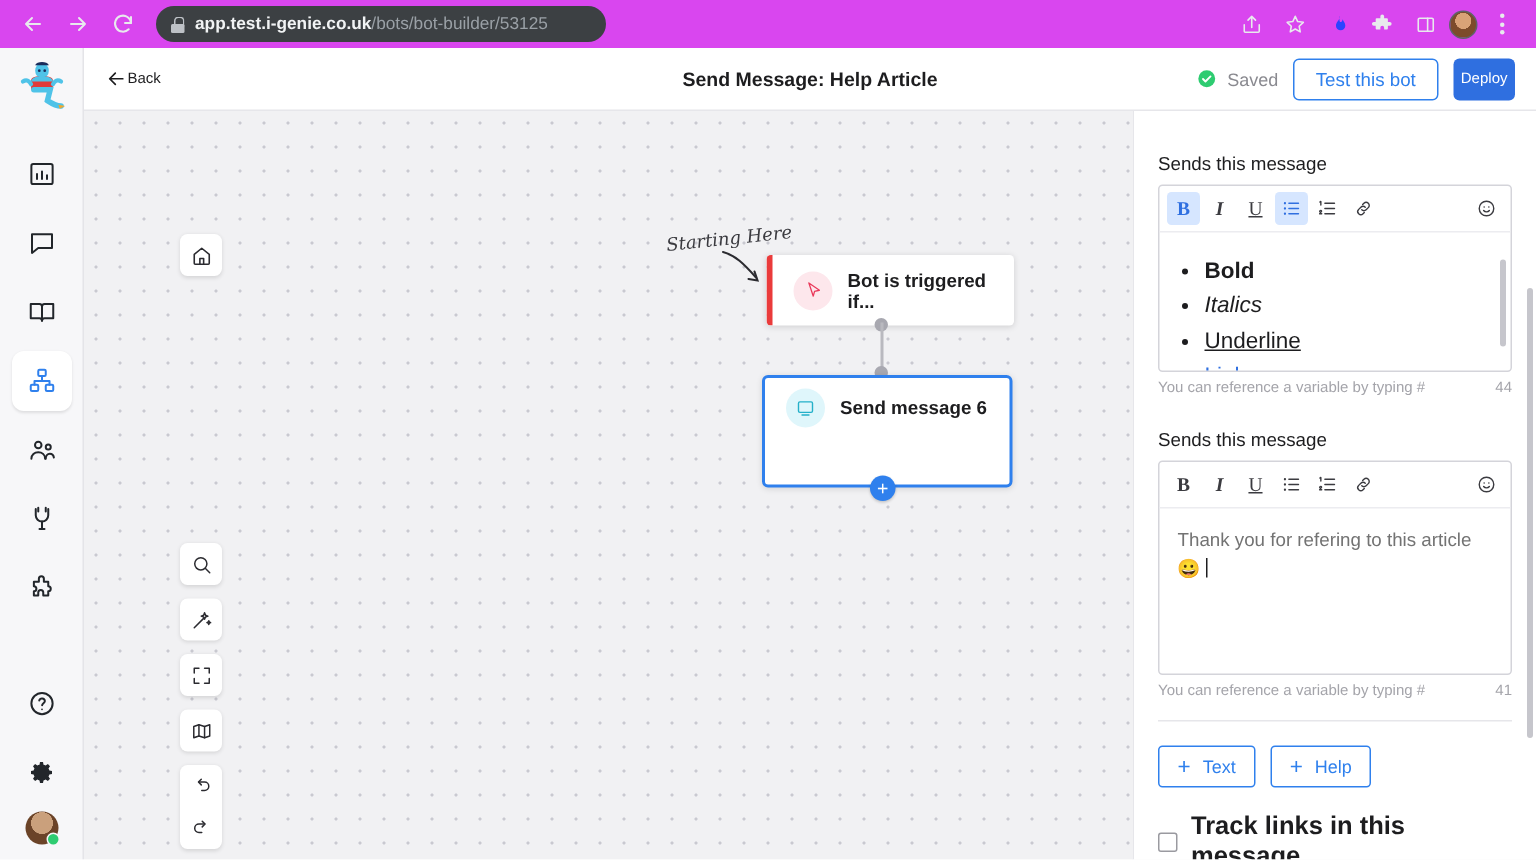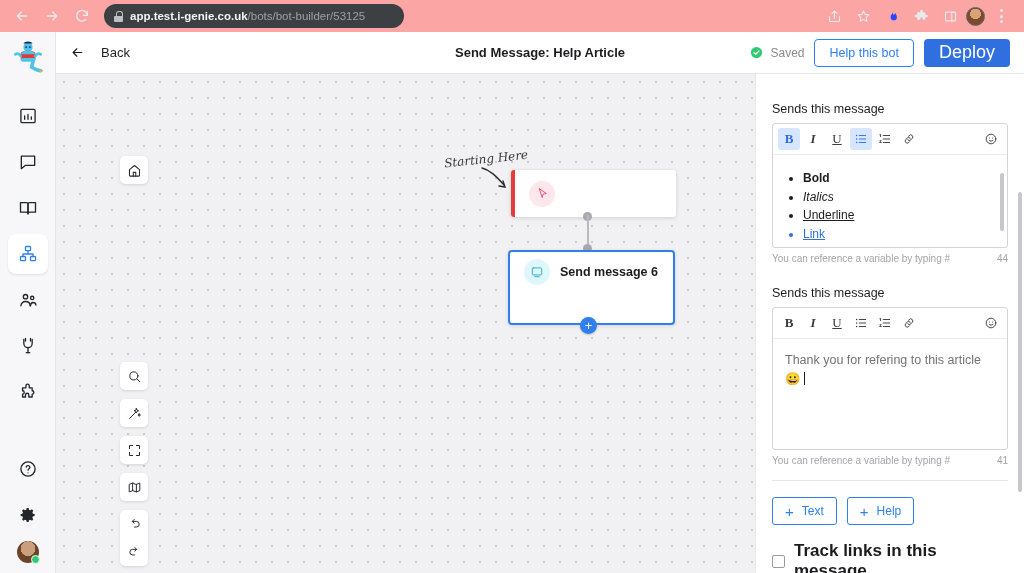--- a/index.html
+++ b/index.html
@@ -4,21 +4,21 @@
 <style>
   * { box-sizing: border-box; margin: 0; padding: 0; }
   html, body {
     width: 1024px; height: 573px;
     font-family: "Liberation Sans", sans-serif;
     overflow: hidden; background: #fff;
   }
 
   
   .browser-bar {
-    height: 32px; background: #fca5a5; display: flex; align-items: center;
+    height: 32px; background: #d946ef; display: flex; align-items: center;
     padding: 0 8px; gap: 2px;
   }
   .nav-btn {
     width: 28px; height: 28px; display: flex; align-items: center; justify-content: center;
     color: #e8eaed; border-radius: 50%; cursor: pointer;
   }
   .nav-btn svg { width: 16px; height: 16px; fill: none; stroke: #e8eaed; stroke-width: 2;
                  stroke-linecap: round; stroke-linejoin: round; }
   .omnibox {
     flex: 0 1 auto; height: 24px; background: #3c4043; border-radius: 12px;
@@ -68,38 +68,38 @@
   }
   .rail-avatar::after { content: ""; position: absolute; right: -1px; bottom: -1px;
     width: 7px; height: 7px; border-radius: 50%; background: #2ecc71; border: 1.5px solid #f7f7f9; }
 
   
   .main { flex: 1; display: flex; flex-direction: column; min-width: 0; }
   .topbar {
     height: 42px; background: #fff; border-bottom: 1px solid #e6e6ea;
     display: flex; align-items: center; padding: 0 14px; flex: none; position: relative;
   }
-  .back { display: flex; align-items: center; gap: 16px; font-size: 13px; color: #1d1d1f; cursor: pointer; }
+  .back { display: flex; align-items: center; gap: 0; font-size: 10px; color: #1d1d1f; cursor: pointer; }
   .back svg { width: 15px; height: 15px; fill: none; stroke: #1d1d1f; stroke-width: 1.8;
               stroke-linecap: round; stroke-linejoin: round; }
   .doc-title {
     position: absolute; left: 0; right: 0; text-align: center;
     font-size: 13px; font-weight: bold; color: #1d1d1f; pointer-events: none;
   }
   .topbar-right { margin-left: auto; display: flex; align-items: center; gap: 10px; z-index: 2; }
   .saved { display: flex; align-items: center; gap: 6px; font-size: 12px; color: #8a8a90; }
   .saved svg { width: 15px; height: 15px; }
   .btn-outline {
     height: 28px; padding: 0 14px; border: 1px solid #2f80ed; border-radius: 4px;
     background: #fff; color: #2f80ed; font-size: 12.5px; cursor: pointer;
     font-family: inherit; display: flex; align-items: center;
   }
   .btn-primary {
-    height: 28px; padding: 0 15px; border: none; border-radius: 4px;
-    background: #2f6fe0; color: #fff; font-size: 18px; cursor: pointer;
+    height: 28px; padding: 0 5px; border: none; border-radius: 4px;
+    background: #2f6fe0; color: #fff; font-size: 10px; cursor: pointer;
     font-family: inherit; display: flex; align-items: center;
   }
 
   
   .content { flex: 1; display: flex; min-height: 0; }
   .canvas {
     flex: 1; position: relative; min-width: 0; overflow: hidden;
     background-color: #f1f1f3;
     background-image: radial-gradient(#c9c9d0 1px, transparent 1.1px);
     background-size: 16px 16px;
@@ -192,21 +192,21 @@
   .ed-btn svg { width: 14px; height: 14px; fill: none; stroke: currentColor; stroke-width: 1.6;
                 stroke-linecap: round; stroke-linejoin: round; }
   .ed-btn.bold { font-weight: bold; font-family: "Liberation Serif", serif; }
   .ed-btn.ital { font-style: italic; font-family: "Liberation Serif", serif; font-weight: bold; }
   .ed-btn.undl { text-decoration: underline; font-family: "Liberation Serif", serif; }
   .ed-emoji { margin-left: auto; }
   .ed-body { position: relative; overflow: hidden; }
   .ed-body.b1 { height: 92px; padding: 14px 12px 0; }
   .ed-body.b2 { height: 110px; padding: 12px 12px 0; }
   .ed-body ul { margin: 0 0 0 18px; }
-  .ed-body li { font-size: 12px; color: #1d1d1f; line-height: 1.55; }
+  .ed-body li { font-size: 15px; color: #1d1d1f; line-height: 1.55; }
   .ed-body li.b { font-weight: bold; }
   .ed-body li.i { font-style: italic; }
   .ed-body li.u { text-decoration: underline; }
   .ed-body li.l { color: #2f6fe0; text-decoration: underline; }
   .ed-text { font-size: 12.5px; color: #737373; line-height: 1.5; }
   .caret { display: inline-block; width: 1px; height: 13px; background: #1d1d1f;
            vertical-align: -2px; margin-left: 3px; }
   .ed-scrollbar { position: absolute; right: 3px; top: 18px; width: 4px; height: 58px;
                   background: #c6c6cc; border-radius: 2px; }
   .helper { display: flex; justify-content: space-between; margin-top: 5px; }
@@ -377,21 +377,21 @@
       </div>
       <div class="doc-title">Send Message: Help Article</div>
       <div class="topbar-right">
         <div class="saved">
           <svg viewBox="0 0 24 24">
               <circle cx="12" cy="12" r="9" fill="#2ecc71"></circle>
               <path d="M8 12.3l2.6 2.6L16 9.5" fill="none" stroke="#fff" stroke-width="2" stroke-linecap="round" stroke-linejoin="round"></path>
             </svg>
           <span>Saved</span>
         </div>
-        <button class="btn-outline">Help this bot</button>
+        <button class="btn-outline">Test this bot</button>
         <button class="btn-primary">Deploy</button>
       </div>
     </div>
 
     <div class="content">
 
       <div class="canvas">
 
         <div class="home-btn">
           <svg viewBox="0 0 24 24">
@@ -408,20 +408,21 @@
             </svg>
         </div>
 
         <div class="node-trigger">
           <div class="accent-red"></div>
           <div class="node-ico pink">
             <svg viewBox="0 0 24 24">
                 <path d="M6 3l13 9-6 1.3-1.6 6z"></path>
               </svg>
           </div>
+          <div class="node-title">Bot is triggered if...</div>
         </div>
 
         <div class="dot top"></div>
         <div class="connector"></div>
         <div class="dot bot"></div>
 
         <div class="node-msg">
           <div class="node-msg-head">
             <div class="node-ico cyan">
               <svg viewBox="0 0 24 24">

